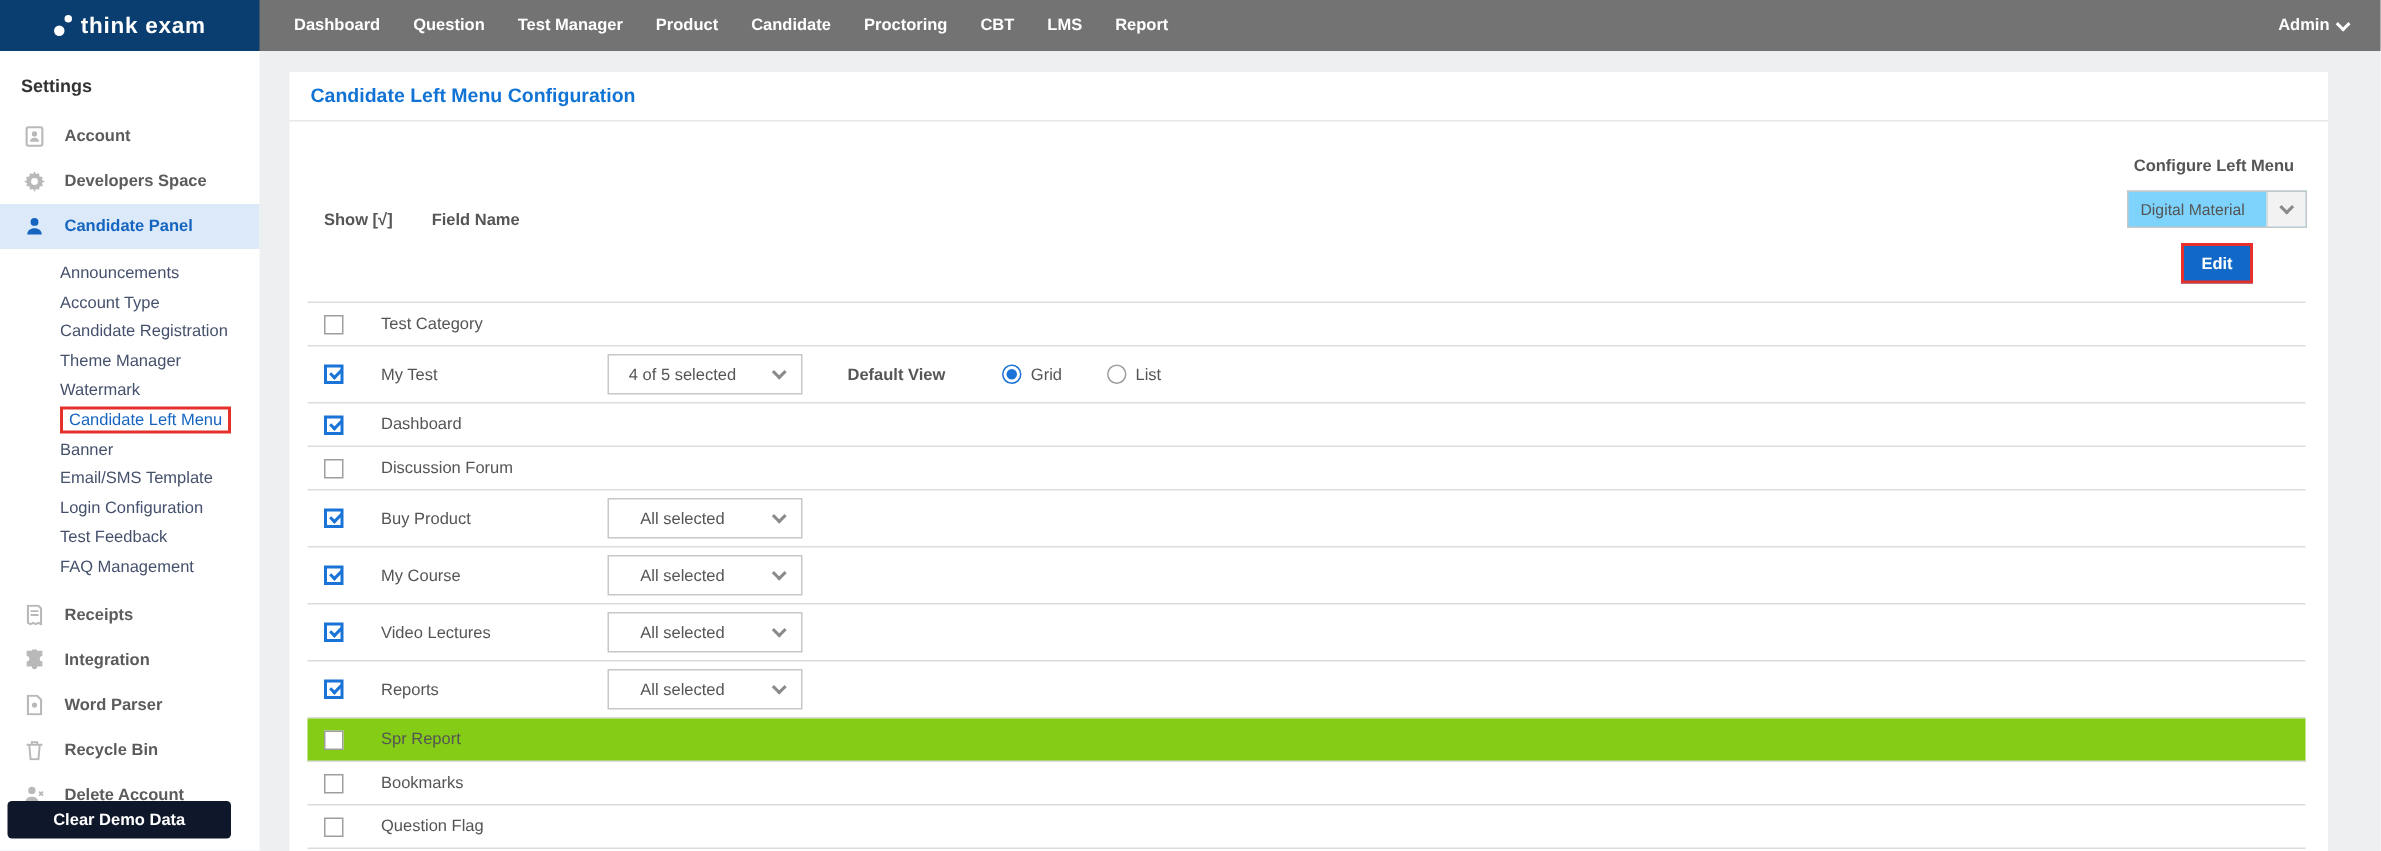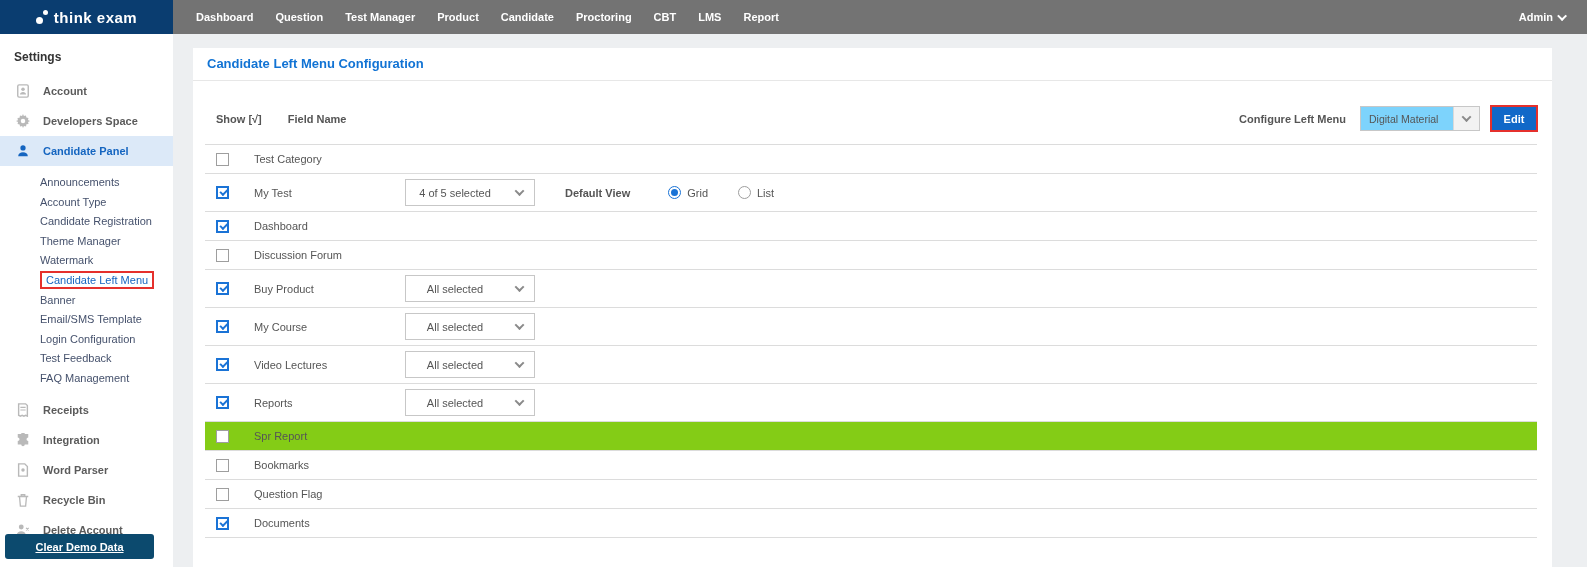--- a/index.html
+++ b/index.html
@@ -34,32 +34,32 @@
   .side-item.active { background:#dcE9f8; color:#1565c0; }
   .side-item .sicon { width:15px; height:15px; flex:0 0 15px; display:flex; align-items:center;
     justify-content:center; }
   .sicon svg { width:14px; height:14px; fill:#b9b9b9; }
   .side-item.active .sicon svg { fill:#1565c0; }
   .subitems { padding:6px 0 8px 40px; }
   .subitem { font-size:11px; color:#45516c; line-height:17.5px; cursor:pointer; white-space:nowrap; }
   .subitem.selected { color:#1565c0; border:2px solid #e5302c; display:inline-block;
     padding:0 4px; margin:1px 0; line-height:14px; }
   .clear-demo { position:absolute; left:5px; right:19px; bottom:8px; height:25px;
-    background:#0c4a6e; color:#fff; font-size:11px; font-weight:bold; border:none;
-    border-radius:3px; cursor:pointer;text-decoration:underline; }
+    background:#0f172a; color:#fff; font-size:11px; font-weight:bold; border:none;
+    border-radius:3px; cursor:pointer; }
 
   
   .content { position:absolute; left:193px; top:48px; width:1359px; height:540px; background:#fff; }
   .content-title { font-size:13px; font-weight:bold; color:#1173d4; padding:8px 14px 9px;
     border-bottom:1px solid #e7e7e7; }
   .controls-row { display:flex; align-items:center; margin:24px 14px 12px 12px; }
   .hdr { font-size:11px; font-weight:bold; color:#555; }
   .hdr-show { margin-left:11px; }
   .hdr-field { margin-left:26px; }
-  .right-controls { margin-left:auto; display:flex; align-items:center; gap:10px; }
+  .right-controls { margin-left:auto; display:flex; align-items:center; gap:10px;flex-direction:column; }
   .cfg-label { font-size:11px; font-weight:bold; color:#555; margin-right:4px; }
   .select-box { position:relative; width:120px; height:25px; border:1px solid #c7c7c7;
     background:#7dd3fc; display:flex; align-items:center; font-size:10.5px; color:#555;
     padding-left:8px; cursor:pointer; }
   .select-box .sel-chev { position:absolute; right:0; top:0; width:26px; height:100%;
     background:#f2f2f2; border-left:1px solid #d9d9d9; display:flex; align-items:center;
     justify-content:center; }
   .chev { width:7px; height:7px; border-left:2px solid #8a8a8a; border-bottom:2px solid #8a8a8a;
     transform:rotate(-45deg) translate(1px,-1px); }
   .edit-btn { height:27px; min-width:48px; background:#1168c8; color:#fff; font-size:11px;

